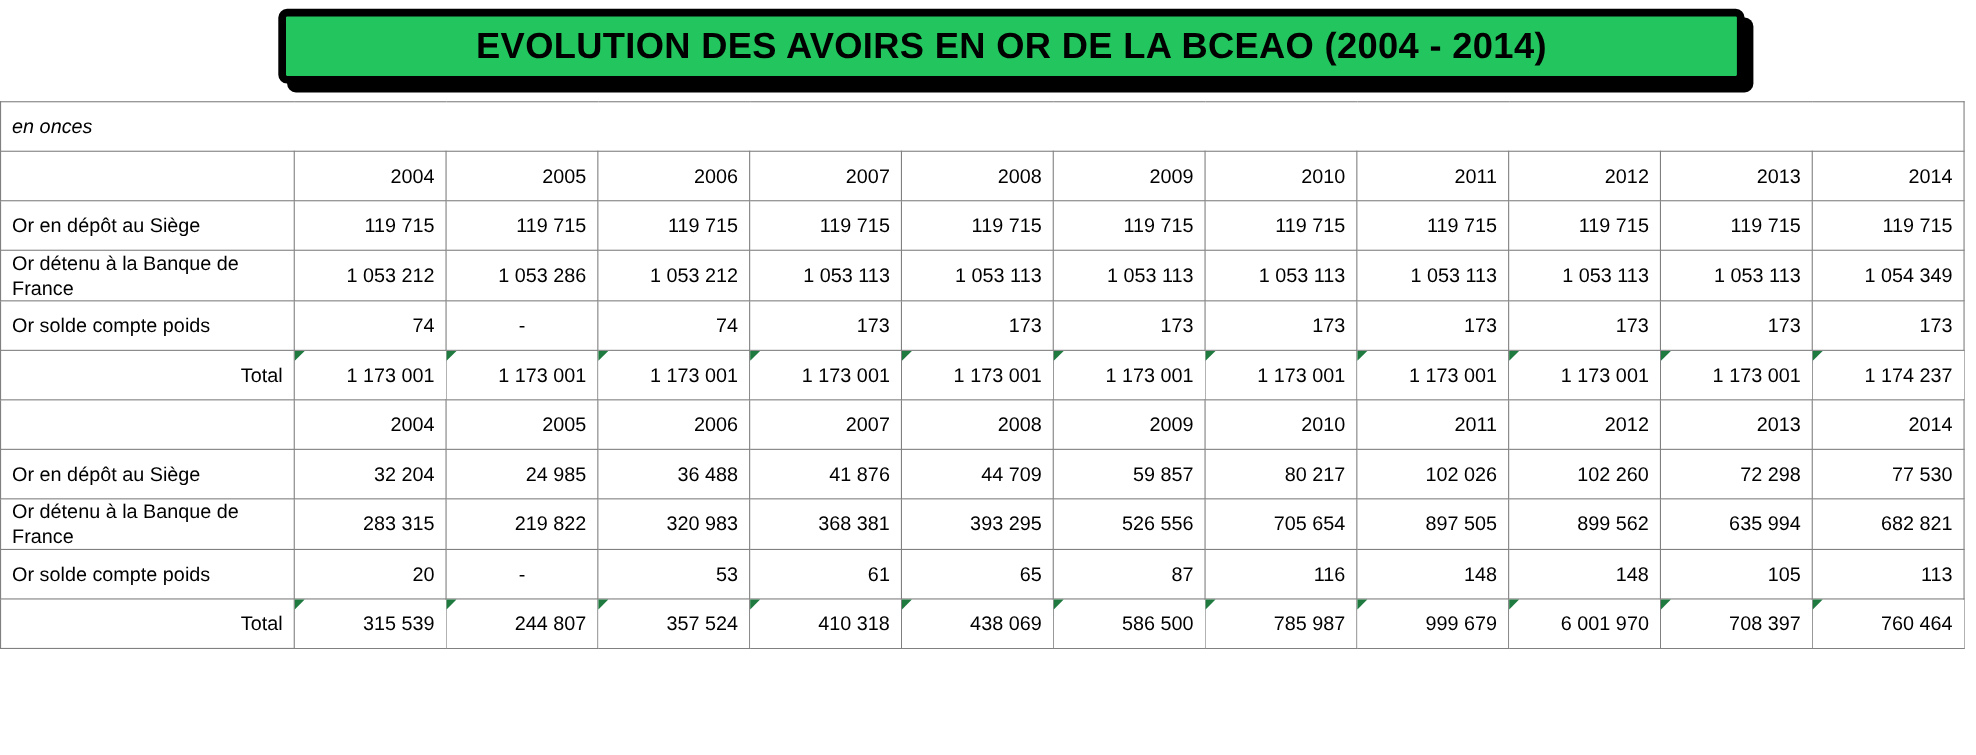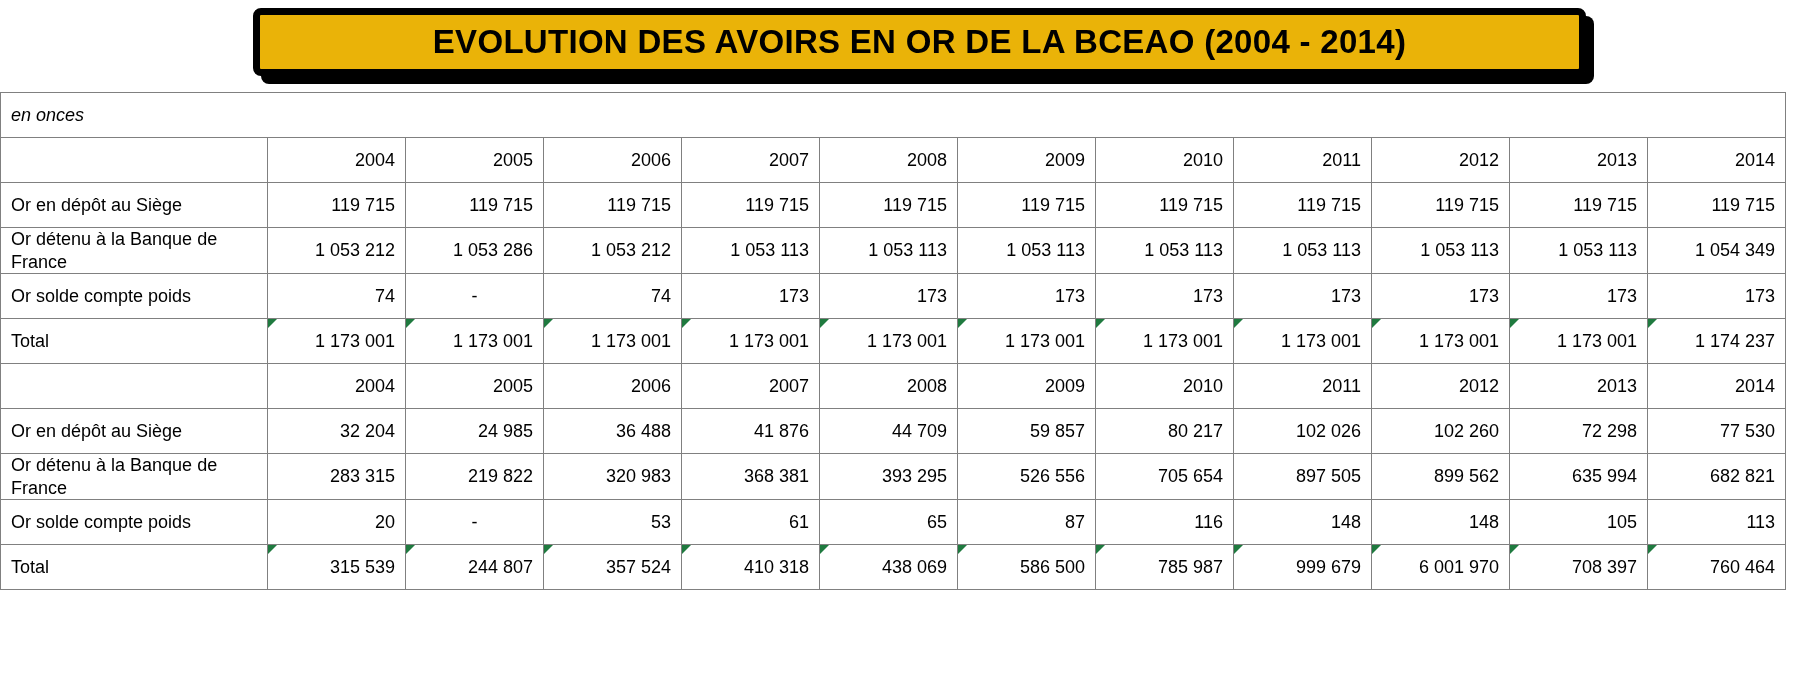--- a/index.html
+++ b/index.html
@@ -28,21 +28,21 @@
     top: 8px;
     width: 1333px;
     height: 68px;
   }
   .title-box {
     box-sizing: border-box;
     width: 100%;
     height: 100%;
     border: 7px solid #000000;
     border-radius: 8px;
-    background: #eab308;
+    background: #22c55e;
     display: flex;
     align-items: center;
     justify-content: center;
     box-shadow: 8px 8px 0 0 #000000;
   }
   .title-text {
     font-size: 33px;
     font-weight: bold;
     letter-spacing: 0.3px;
     white-space: nowrap;
@@ -98,21 +98,21 @@
     font-size: 18px;
     line-height: 1.25;
     margin-top: 43px;
   }
   .num {
     text-align: right;
     font-size: 18px;
     white-space: nowrap;
   }
   .tall td { height: 68px; }
-  .total td { height: 42px; }
+  .total td { height: 42px; text-align: right; }
 
   
   .flag {
     position: relative;
   }
   .flag::before {
     content: "";
     position: absolute;
     top: 0;
     left: 0;

